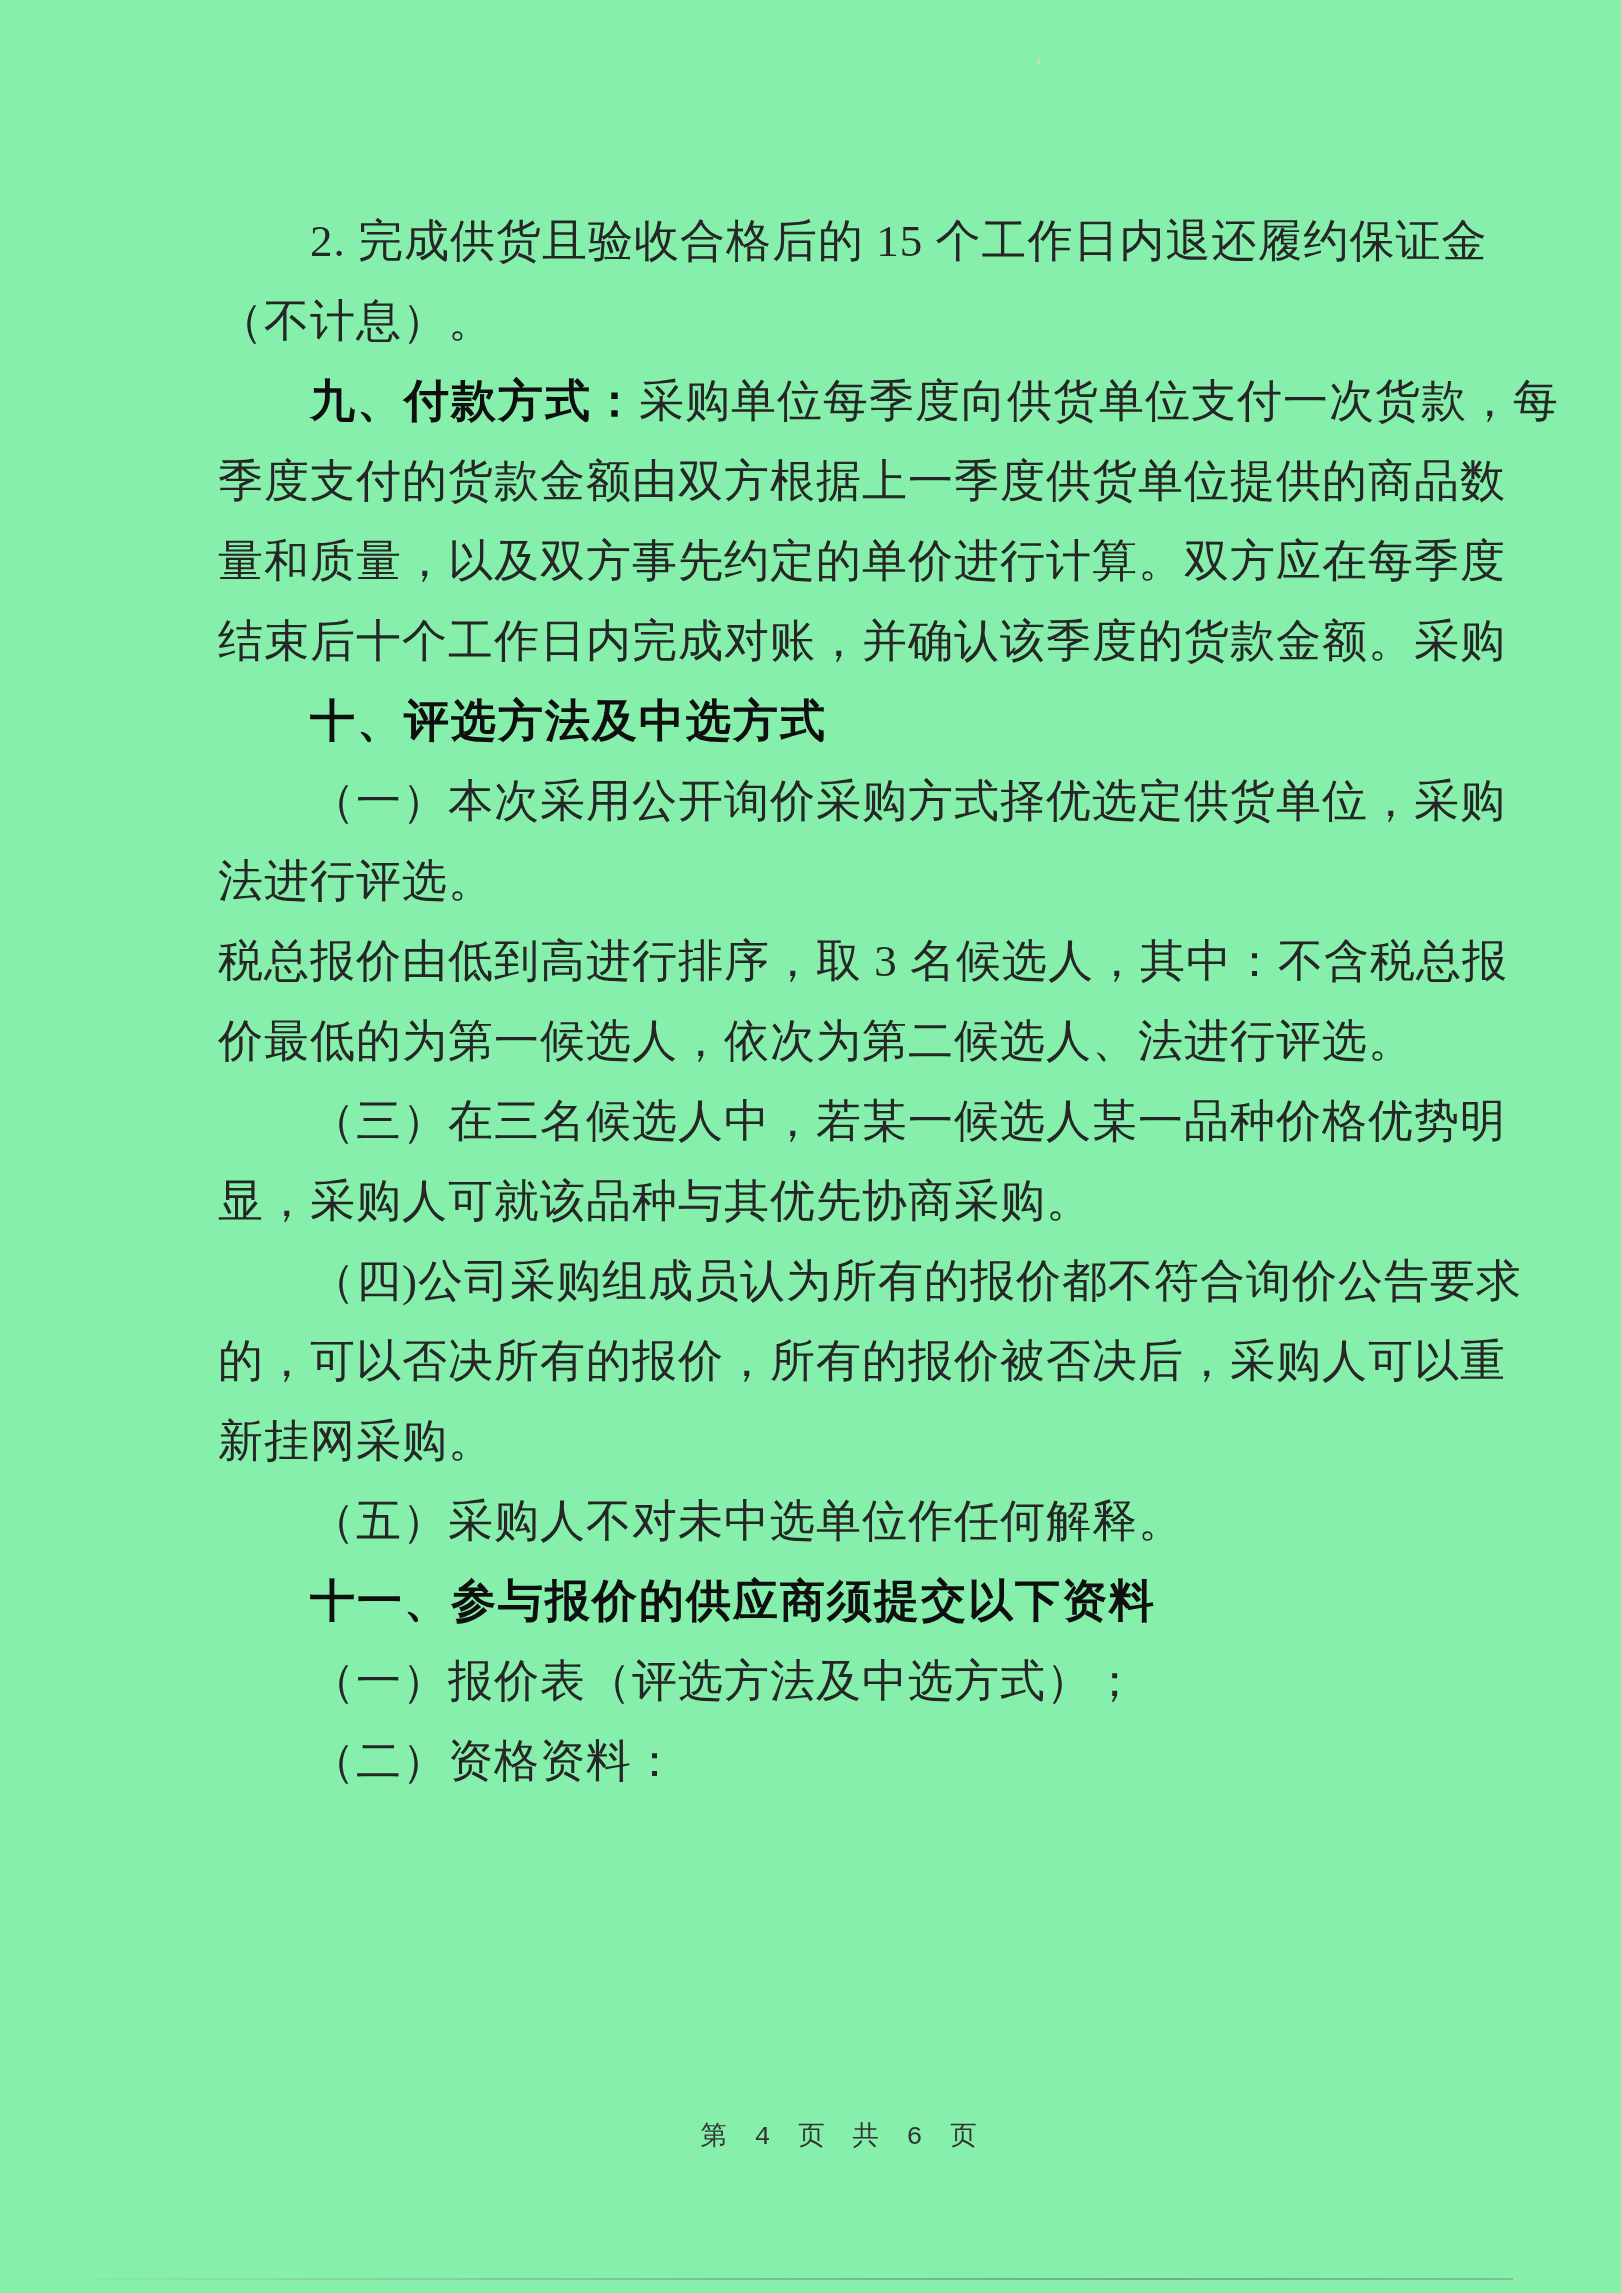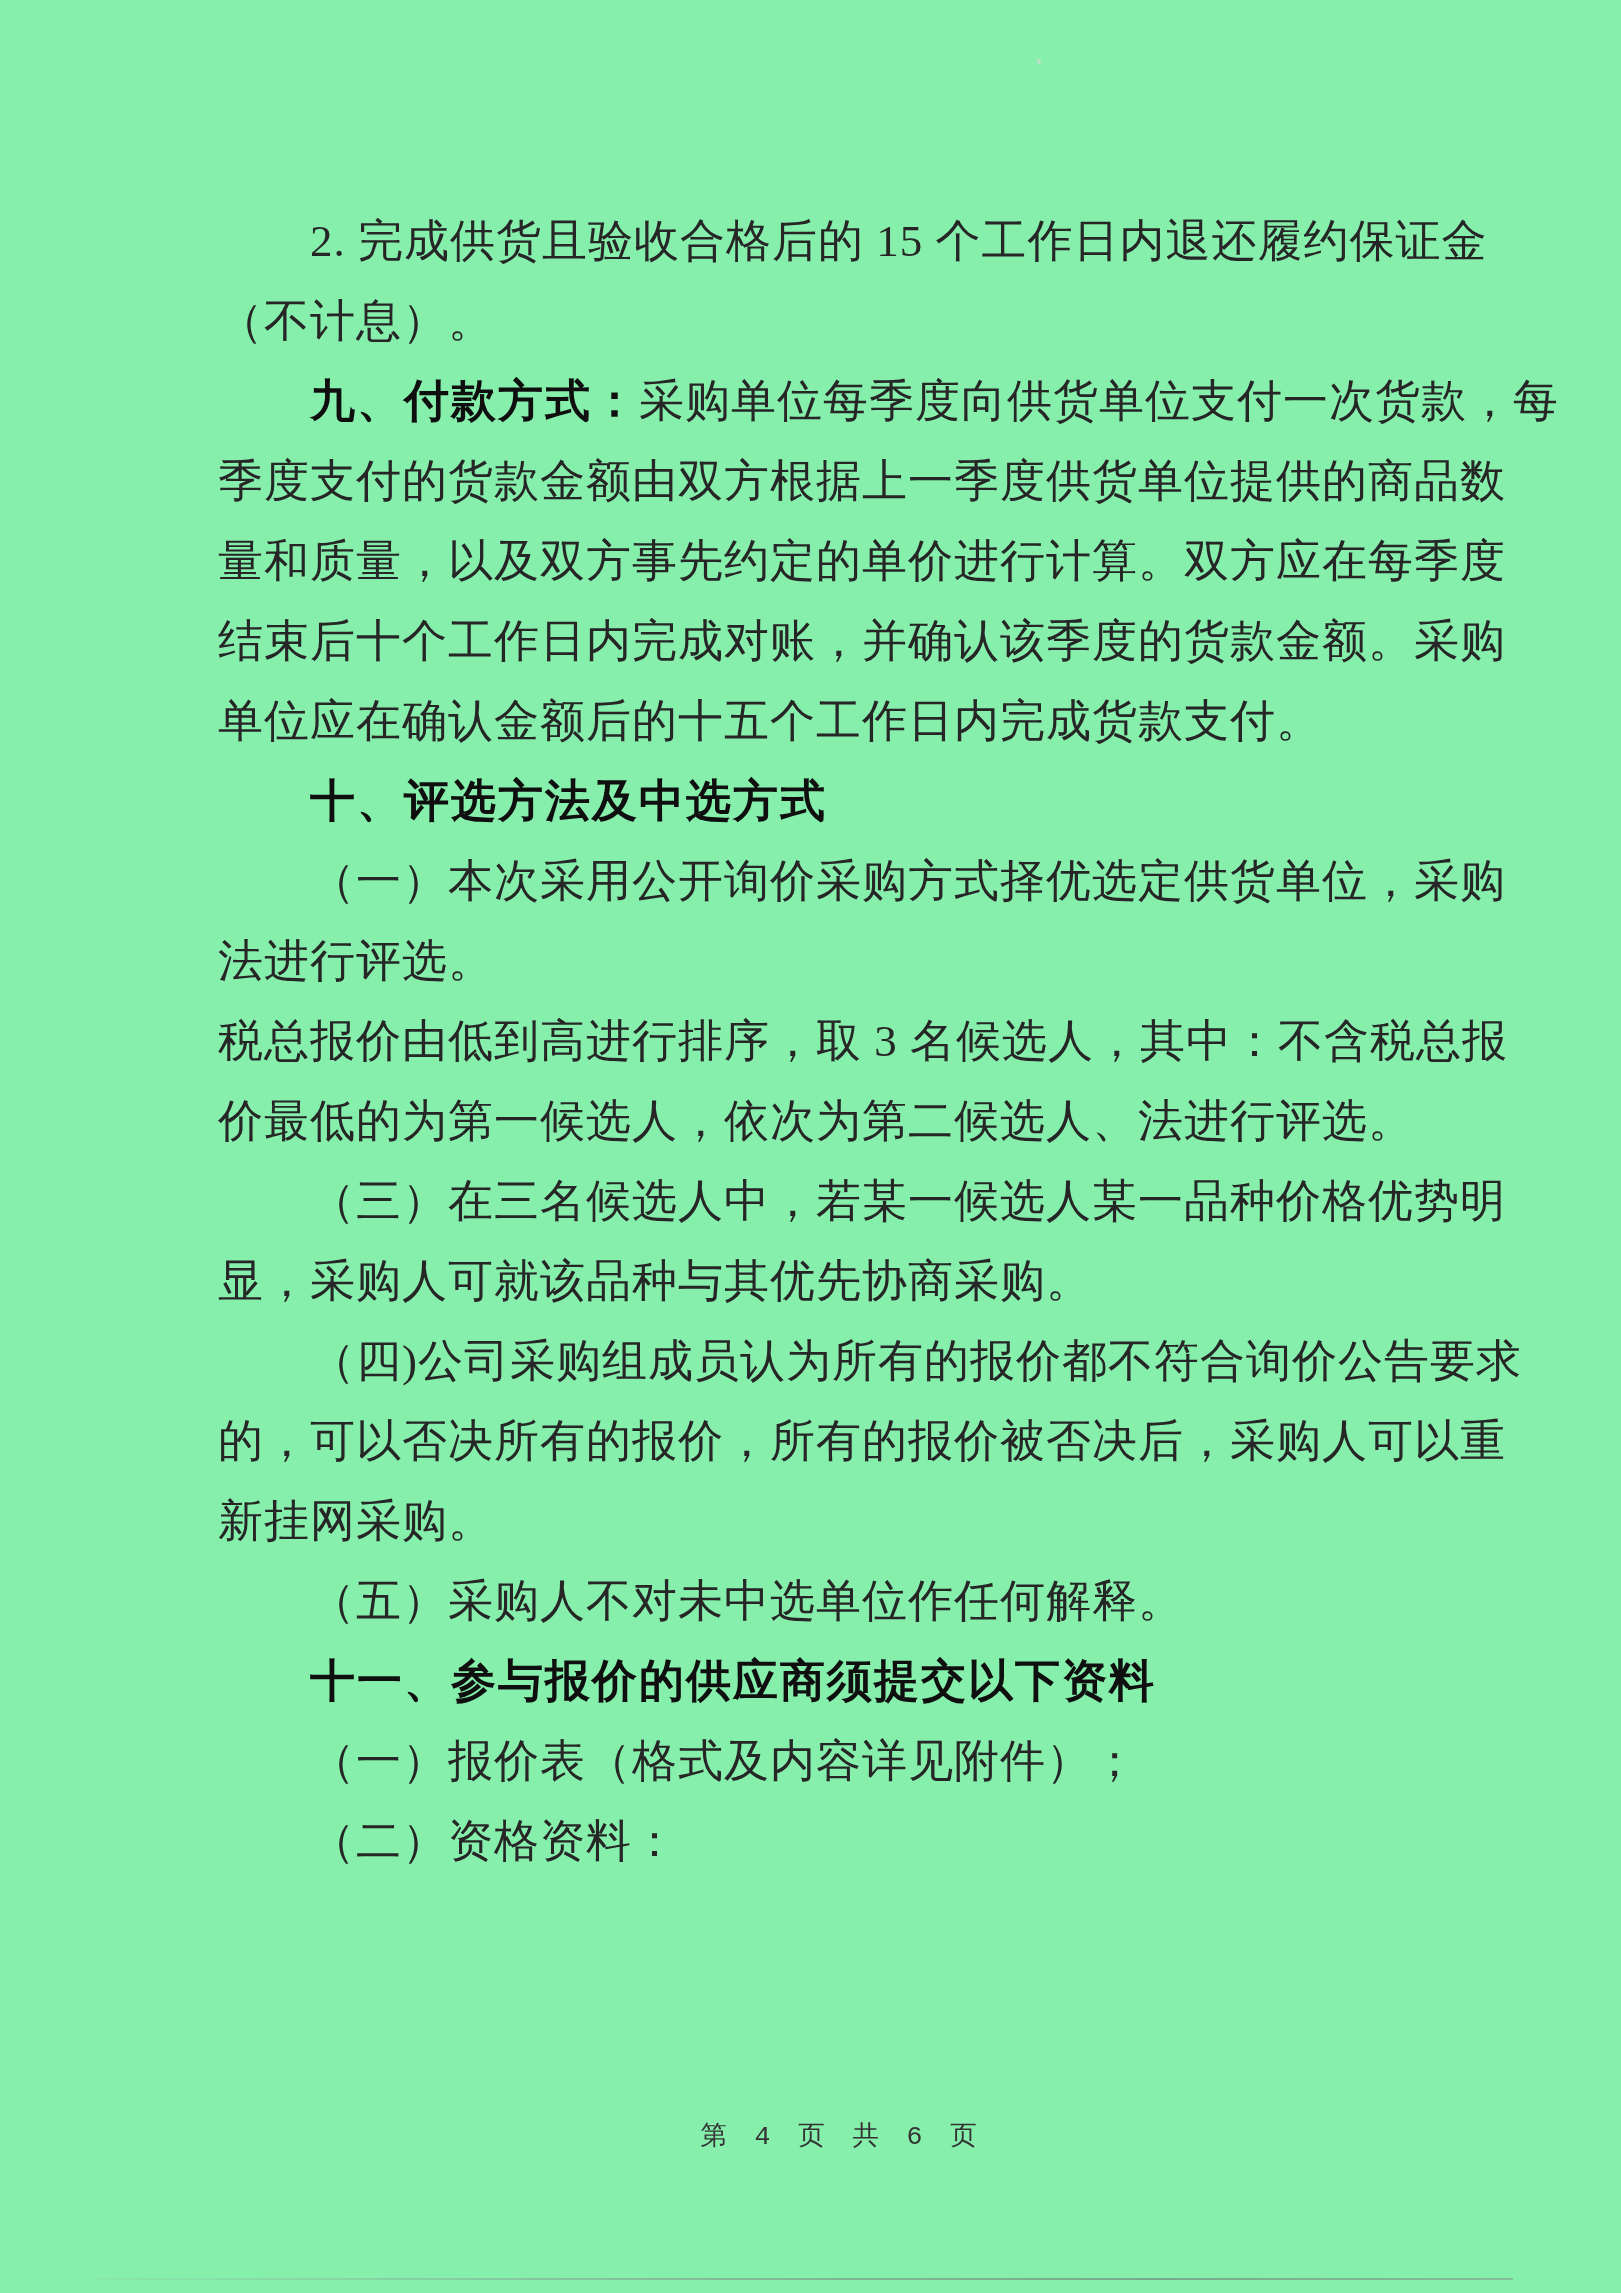--- a/index.html
+++ b/index.html
@@ -77,34 +77,33 @@
 <div class="page">
 
   <div class="content">
 
   <div class="line indent"><span>2. 完成供货且验收合格后的 15 个工作日内退还履约保证金</span></div>
       <div class="line"><span>（不计息）。</span></div>
       <div class="line indent"><span class="bold-seg">九、付款方式：</span><span>采购单位每季度向供货单位支付一次货款，每</span></div>
       <div class="line"><span>季度支付的货款金额由双方根据上一季度供货单位提供的商品数</span></div>
       <div class="line"><span>量和质量，以及双方事先约定的单价进行计算。双方应在每季度</span></div>
       <div class="line"><span>结束后十个工作日内完成对账，并确认该季度的货款金额。采购</span></div>
-      <div class="line"><span>单位应在确认金额后的十五个工作日内完成货款支付。</span></div>
       <div class="line indent heading"><span class="bold-seg">十、评选方法及中选方式</span></div>
       <div class="line indent"><span>（一）本次采用公开询价采购方式择优选定供货单位，采购</span></div>
       <div class="line"><span>法进行评选。</span></div>
       <div class="line"><span>税总报价由低到高进行排序，取 3 名候选人，其中：不含税总报</span></div>
       <div class="line"><span>价最低的为第一候选人，依次为第二候选人、法进行评选。</span></div>
       <div class="line indent"><span>（三）在三名候选人中，若某一候选人某一品种价格优势明</span></div>
       <div class="line"><span>显，采购人可就该品种与其优先协商采购。</span></div>
       <div class="line indent"><span>（四)公司采购组成员认为所有的报价都不符合询价公告要求</span></div>
       <div class="line"><span>的，可以否决所有的报价，所有的报价被否决后，采购人可以重</span></div>
       <div class="line"><span>新挂网采购。</span></div>
       <div class="line indent"><span>（五）采购人不对未中选单位作任何解释。</span></div>
       <div class="line indent heading"><span class="bold-seg">十一、参与报价的供应商须提交以下资料</span></div>
-      <div class="line indent"><span>（一）报价表（格式及内容详见附件）；</span></div>
+      <div class="line indent"><span>（一）报价表（评选方法及中选方式）；</span></div>
       <div class="line indent"><span>（二）资格资料：</span></div>
     </div>
 
   <div class="footer">第 4 页 共 6 页</div>
 
   <div class="scan-speck"></div>
 
   <div class="scan-bottom-line"></div>
 
 </div>

